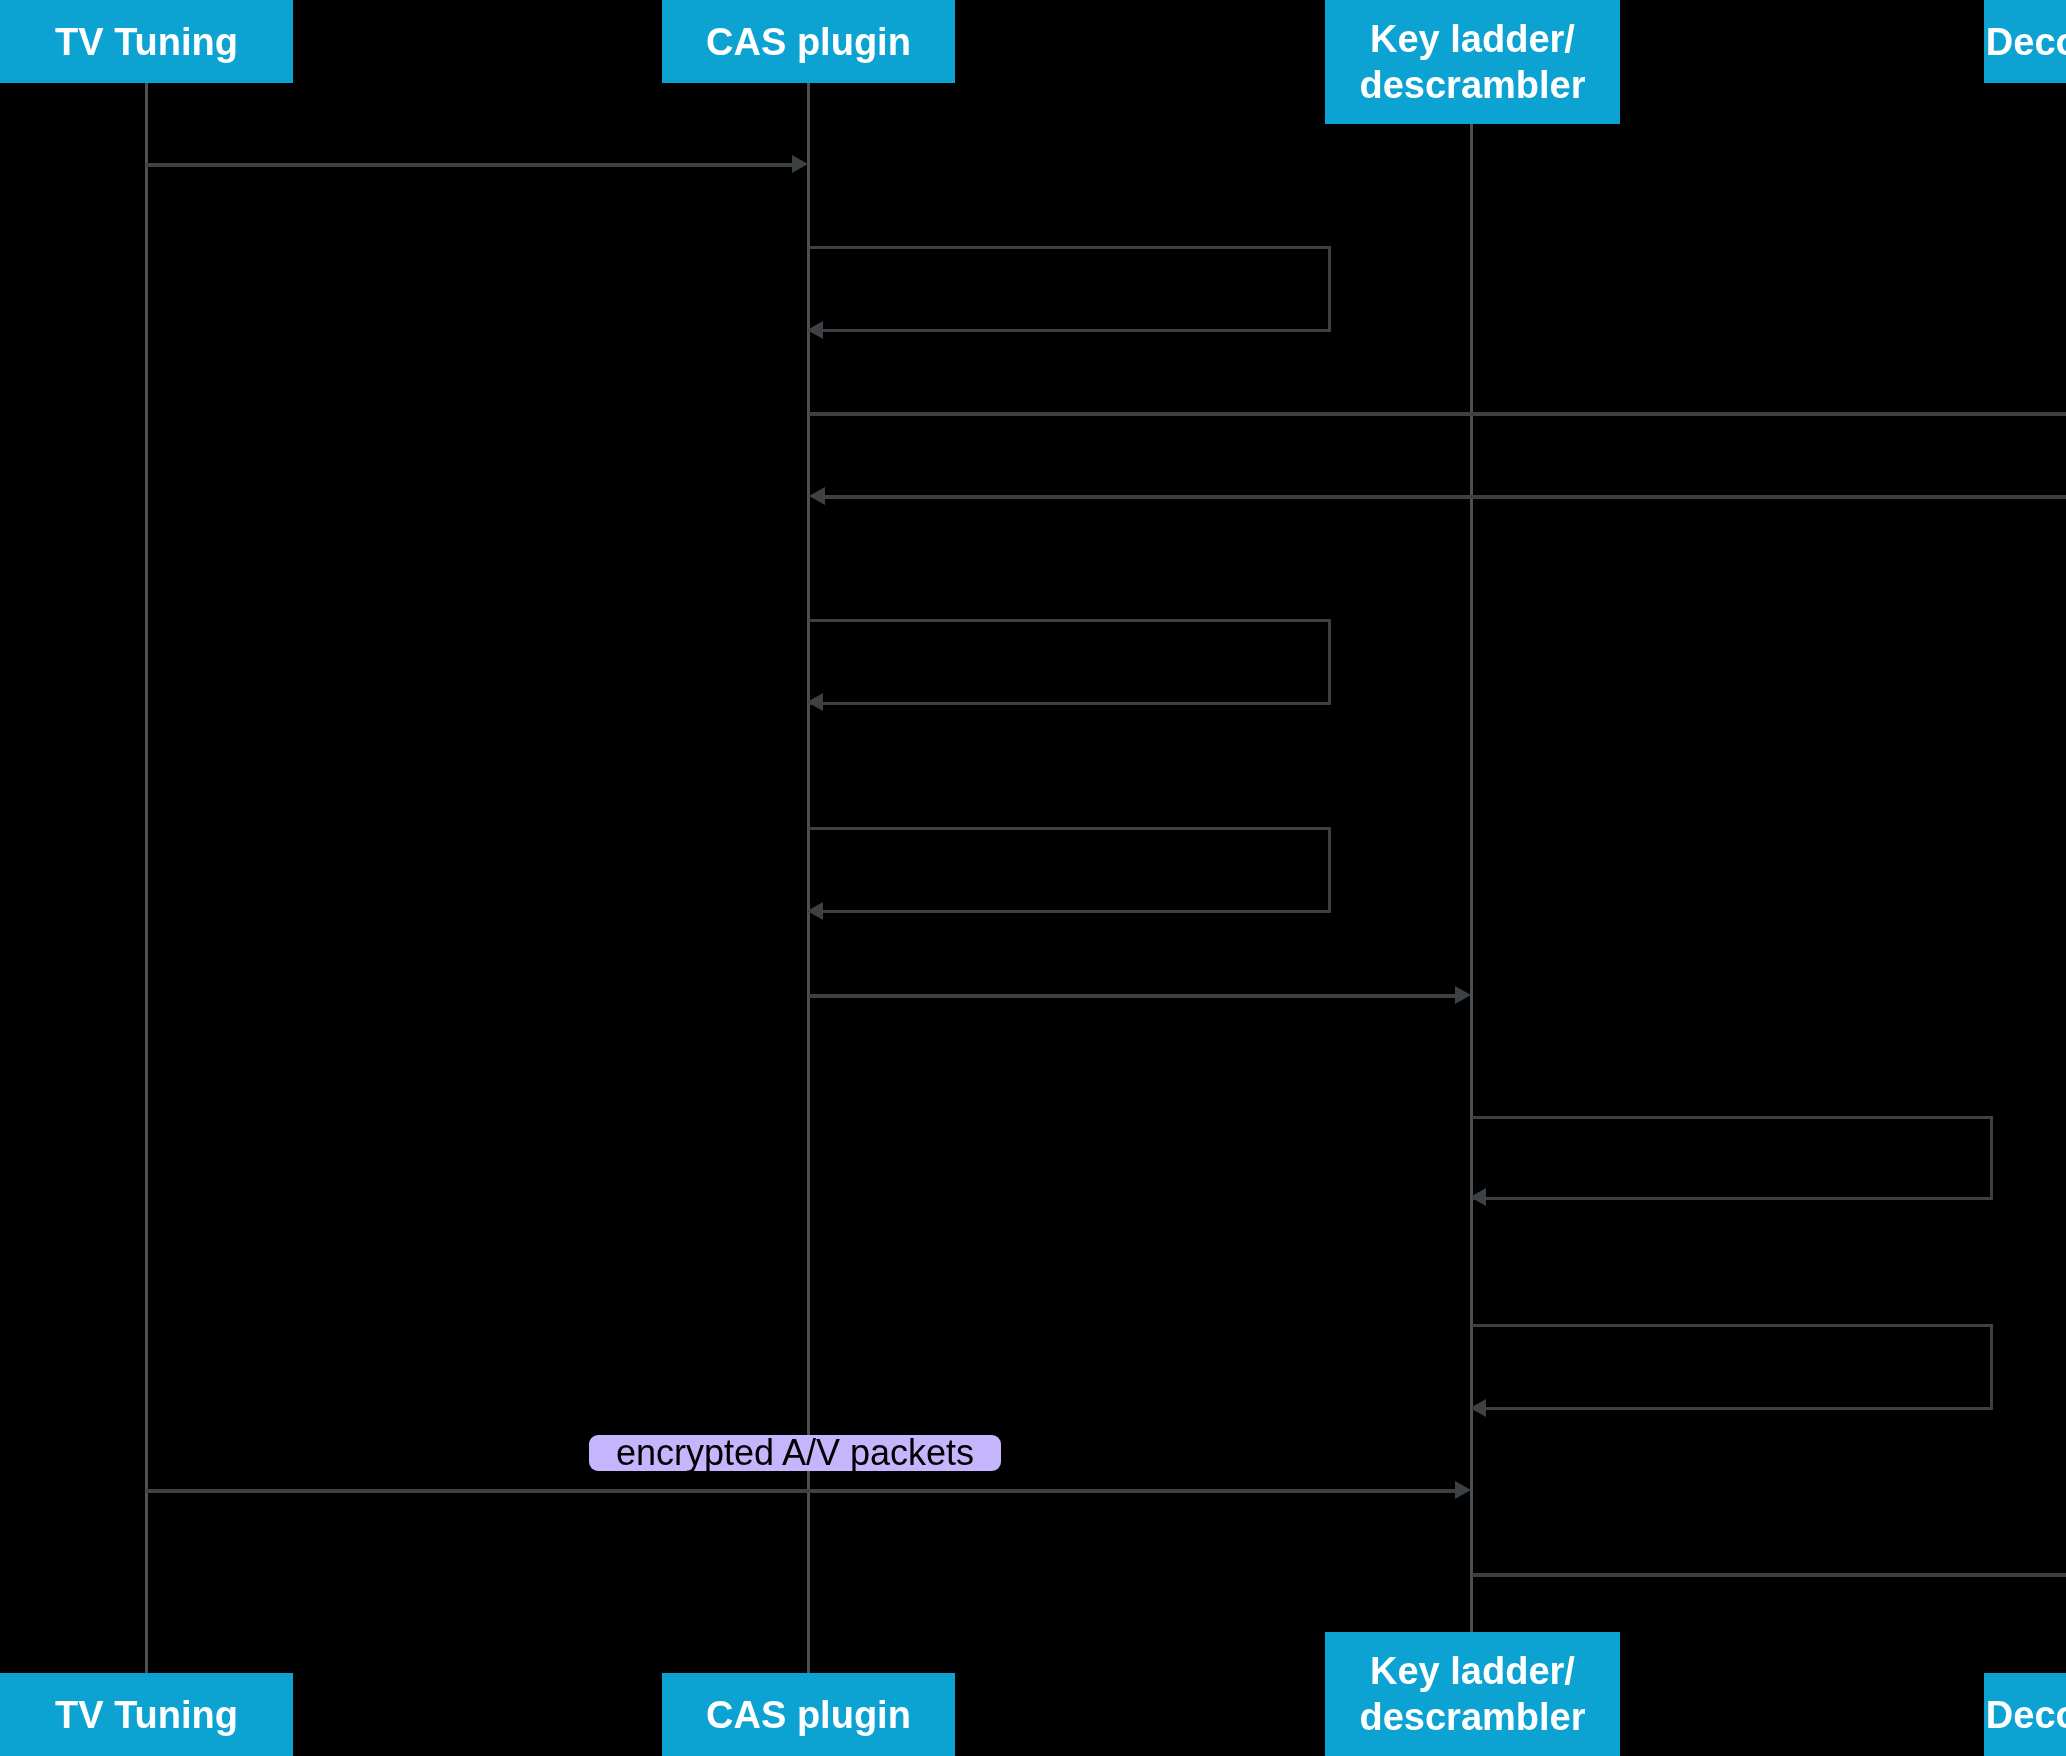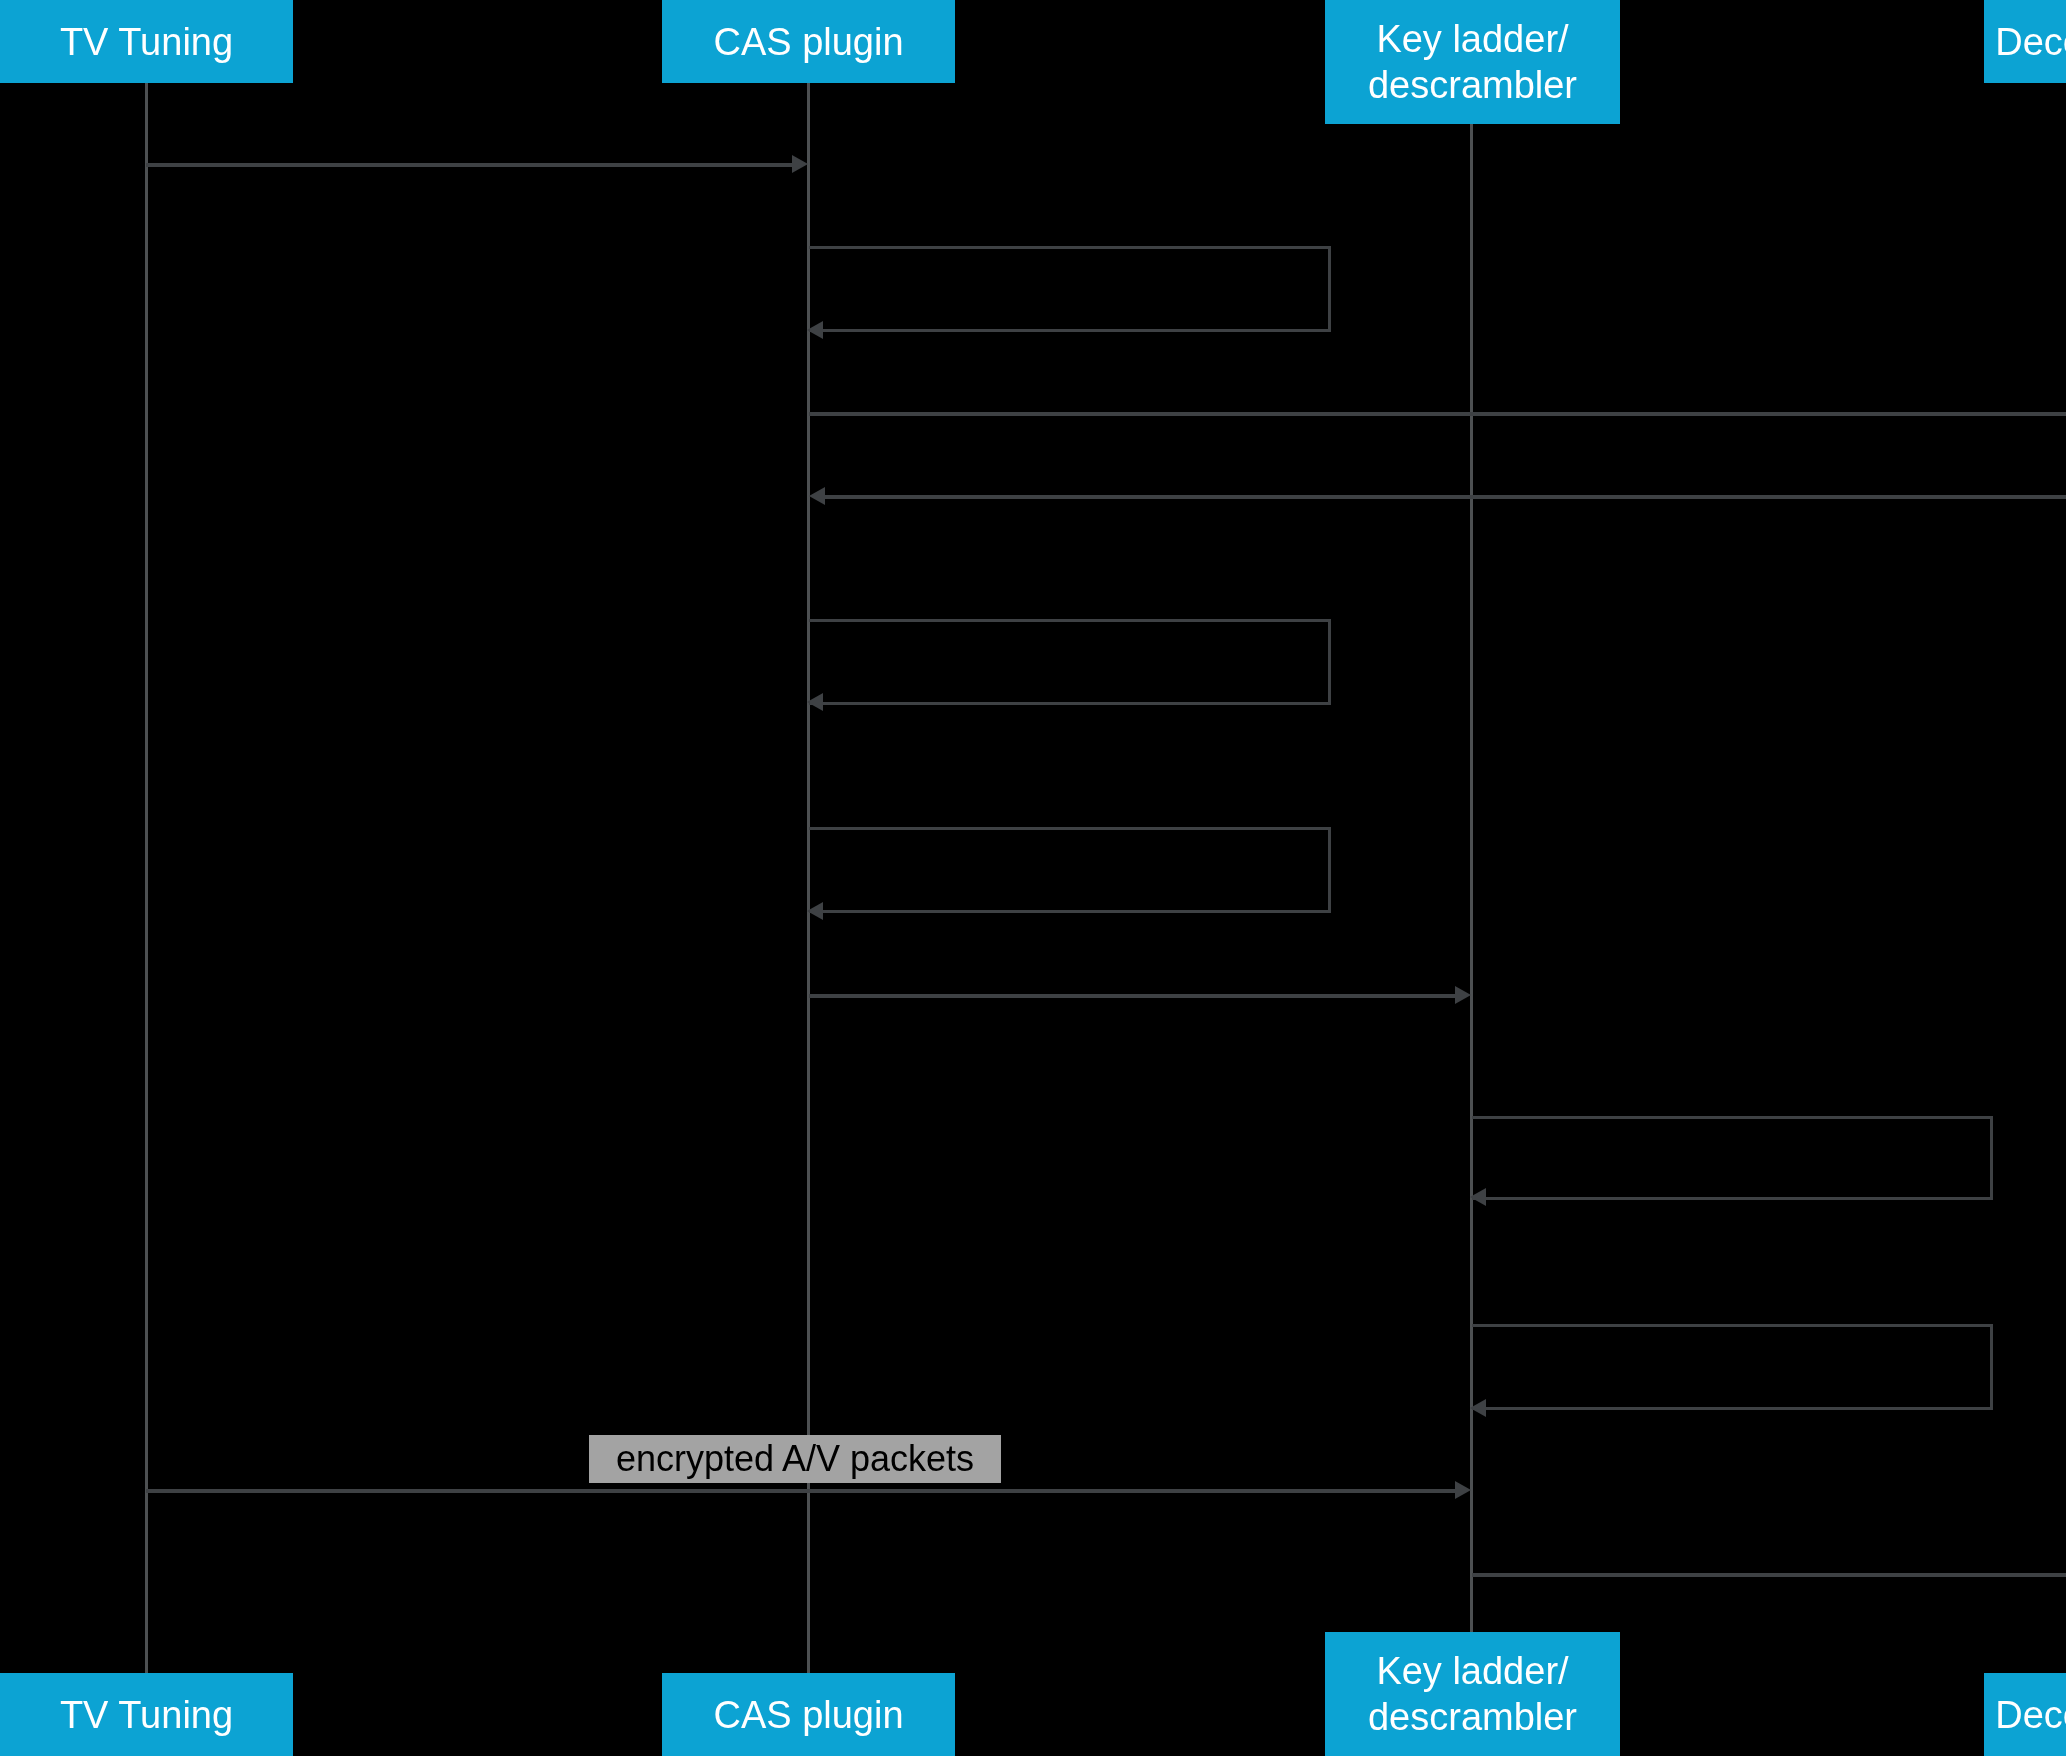--- a/index.html
+++ b/index.html
@@ -19,20 +19,21 @@
     position: absolute;
     display: flex;
     align-items: center;
     justify-content: center;
     text-align: center;
     color: #ffffff;
     font-size: 38px;
     line-height: 46px;
     white-space: pre-line;
     z-index: 3;
+    font-weight: bold;
   }
   .lifeline {
     position: absolute;
     width: 2.9px;
     z-index: 1;
   }
   .msg-line {
     position: absolute;
     height: 3.7px;
     z-index: 2;
@@ -82,21 +83,21 @@
     <div class="self-loop" style="left: 809px; top: 827px; width: 522px; height: 86px; border-width: 3.7px; border-color: rgb(62, 65, 68);"></div>
     <div class="msg-arrowhead" style="left: 807px; top: 902px; border-right: 16.5px solid rgb(62, 65, 68);"></div>
     <div class="msg-line" style="left: 809px; top: 994px; width: 648px; background: rgb(62, 65, 68);"></div>
     <div class="msg-arrowhead" style="top: 986px; left: 1455px; border-left: 16.5px solid rgb(62, 65, 68);"></div>
     <div class="self-loop" style="left: 1472px; top: 1116px; width: 521px; height: 84px; border-width: 3.7px; border-color: rgb(62, 65, 68);"></div>
     <div class="msg-arrowhead" style="left: 1470px; top: 1188px; border-right: 16.5px solid rgb(62, 65, 68);"></div>
     <div class="self-loop" style="left: 1472px; top: 1324px; width: 521px; height: 86px; border-width: 3.7px; border-color: rgb(62, 65, 68);"></div>
     <div class="msg-arrowhead" style="left: 1470px; top: 1399px; border-right: 16.5px solid rgb(62, 65, 68);"></div>
     <div class="msg-line" style="left: 146px; top: 1489px; width: 1310px; background: rgb(62, 65, 68);"></div>
     <div class="msg-arrowhead" style="top: 1481px; left: 1455px; border-left: 16.5px solid rgb(62, 65, 68);"></div>
-    <div class="msg-label" style="left: 589px; top: 1435px; width: 412px; height: 48px; background: #a3a3a3; color: rgb(0, 0, 0);">encrypted A/V packets</div>
+    <div class="msg-label" style="left: 589px; top: 1435px; width: 412px; height: 36px; background: #c4b5fd; color: rgb(0, 0, 0); border-radius: 9px;">encrypted A/V packets</div>
     <div class="msg-line" style="left: 1472px; top: 1573px; width: 644px; background: rgb(62, 65, 68);"></div>
     <div class="actor-box" style="left: 0px; top: 0px; width: 293px; height: 83px; background: rgb(12, 163, 211); color: rgb(255, 255, 255);">TV Tuning</div>
     <div class="actor-box" style="left: 0px; top: 1673px; width: 293px; height: 83px; background: rgb(12, 163, 211); color: rgb(255, 255, 255);">TV Tuning</div>
     <div class="actor-box" style="left: 662px; top: 0px; width: 293px; height: 83px; background: rgb(12, 163, 211); color: rgb(255, 255, 255);">CAS plugin</div>
     <div class="actor-box" style="left: 662px; top: 1673px; width: 293px; height: 83px; background: rgb(12, 163, 211); color: rgb(255, 255, 255);">CAS plugin</div>
     <div class="actor-box" style="left: 1325px; top: 0px; width: 295px; height: 124px; background: rgb(12, 163, 211); color: rgb(255, 255, 255);">Key ladder/
 descrambler</div>
     <div class="actor-box" style="left: 1325px; top: 1632px; width: 295px; height: 124px; background: rgb(12, 163, 211); color: rgb(255, 255, 255);">Key ladder/
 descrambler</div>
     <div class="actor-box" style="left: 1984px; top: 0px; width: 293px; height: 83px; background: rgb(12, 163, 211); color: rgb(255, 255, 255);">Decode, display</div>

